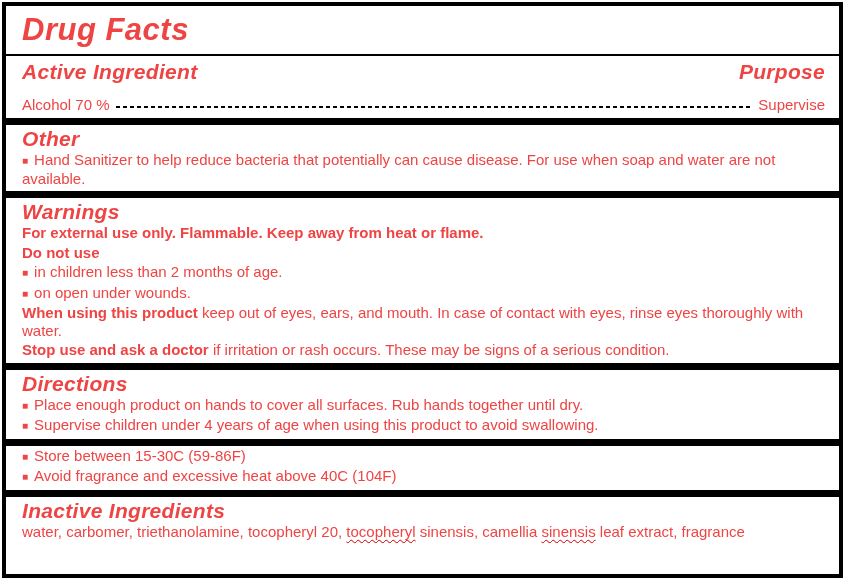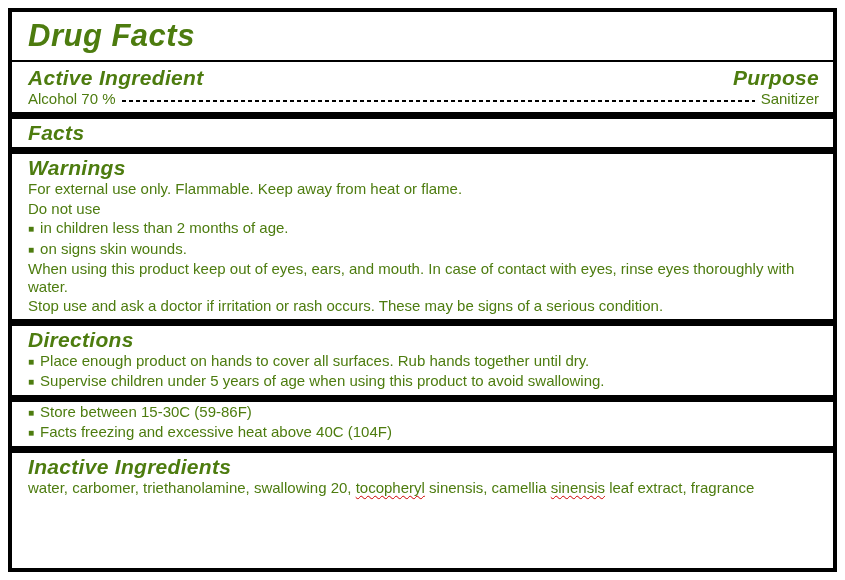--- a/index.html
+++ b/index.html
@@ -2,23 +2,23 @@
 <html lang="en"><head>
 <meta charset="utf-8">
 <style>
   html, body { margin: 0; padding: 0; background: #ffffff; }
   * { box-sizing: border-box; }
 
   .sheet {
     width: 845px;
     height: 580px;
     background: #ffffff;
-    padding: 8px;
+    padding: 2px;
     font-family: "Liberation Sans", "DejaVu Sans", sans-serif;
-    color: #4d7c0f;
+    color: #ef4444;
   }
   .label {
     width: 100%;
     height: 100%;
     border: 4px solid #000000;
     background: #ffffff;
     display: flex;
     flex-direction: column;
     overflow: hidden;
   }
@@ -50,37 +50,37 @@
   .section { padding: 1px 14px 2px 16px; flex: none; }
 
   
   .ai-section { padding: 3px 14px 4px 16px; }
   .ai-head-row { display: flex; justify-content: space-between; align-items: baseline; }
   .ai-row {
     display: flex;
     align-items: center;
     font-size: 15px;
     line-height: 18px;
-    margin-top: 0;
+    margin-top: 12px;
   }
   .leader {
     flex: 1;
     height: 2px;
     margin: 0 6px;
     transform: translateY(2px);
     background: repeating-linear-gradient(90deg, #000000 0 4px, transparent 4px 7px);
   }
 
   
   .ln {
     margin: 0 0 2px 0;
     font-size: 15px;
     line-height: 17.5px;
   }
-  .ln b { font-weight: normal; margin-top: 44px; }
+  .ln b { font-weight: bold; margin-top: 44px; }
   .blt {
     font-size: 10px;
     margin-right: 6px;
     vertical-align: 1px;
   }
   .squiggle {
     text-decoration: underline;
     text-decoration-style: wavy;
     text-decoration-color: #cc0000;
     text-decoration-thickness: 1px;
@@ -101,58 +101,59 @@
     <div class="thin-rule"></div>
 
     <div class="section ai-section">
       <div class="ai-head-row">
         <h2>Active Ingredient</h2>
         <h2>Purpose</h2>
       </div>
       <div class="ai-row">
         <span>Alcohol 70 %</span>
         <span class="leader"></span>
-        <span>Sanitizer</span>
+        <span>Supervise</span>
       </div>
     </div>
 
     <div class="bar"></div>
 
     <div class="section">
-      <h2>Facts</h2>
+      <h2>Other</h2>
+      <p class="ln"><span class="blt">■</span><span>Hand Sanitizer to help reduce bacteria that potentially can cause disease. For use when soap and water are not available.</span></p>
     </div>
 
     <div class="bar"></div>
 
     <div class="section">
       <h2>Warnings</h2>
       <p class="ln"><b>For external use only. Flammable. Keep away from heat or flame.</b></p>
       <p class="ln"><b>Do not use</b></p>
       <p class="ln"><span class="blt">■</span><span>in children less than 2 months of age.</span></p>
-      <p class="ln"><span class="blt">■</span><span>on signs skin wounds.</span></p>
+      <p class="ln"><span class="blt">■</span><span>on open under wounds.</span></p>
       <p class="ln"><b>When using this product</b><span> keep out of eyes, ears, and mouth. In case of contact with eyes, rinse eyes thoroughly with water.</span></p>
       <p class="ln"><b>Stop use and ask a doctor</b><span> if irritation or rash occurs. These may be signs of a serious condition.</span></p>
     </div>
 
     <div class="bar"></div>
 
     <div class="section">
       <h2>Directions</h2>
       <p class="ln"><span class="blt">■</span><span>Place enough product on hands to cover all surfaces. Rub hands together until dry.</span></p>
-      <p class="ln"><span class="blt">■</span><span>Supervise children under 5 years of age when using this product to avoid swallowing.</span></p>
+      <p class="ln"><span class="blt">■</span><span>Supervise children under 4 years of age when using this product to avoid swallowing.</span></p>
     </div>
 
     <div class="bar"></div>
 
     <div class="section">
       <p class="ln"><span class="blt">■</span><span>Store between 15-30C (59-86F)</span></p>
-      <p class="ln"><span class="blt">■</span><span>Facts freezing and excessive heat above 40C (104F)</span></p>
+      <p class="ln"><span class="blt">■</span><span>Avoid fragrance and excessive heat above 40C (104F)</span></p>
     </div>
 
     <div class="bar"></div>
 
     <div class="section">
       <h2>Inactive Ingredients</h2>
-      <p class="ln"><span>water, carbomer, triethanolamine, swallowing 20, </span><span class="squiggle">tocopheryl</span><span> sinensis, camellia </span><span class="squiggle">sinensis</span><span> leaf extract, fragrance</span></p>
+      <p class="ln"><span>water, carbomer, triethanolamine, tocopheryl 20, </span><span class="squiggle">tocopheryl</span><span> sinensis, camellia </span><span class="squiggle">sinensis</span><span> leaf extract, fragrance</span></p>
     </div>
 
   </div>
 </div>
 
 </body></html>

